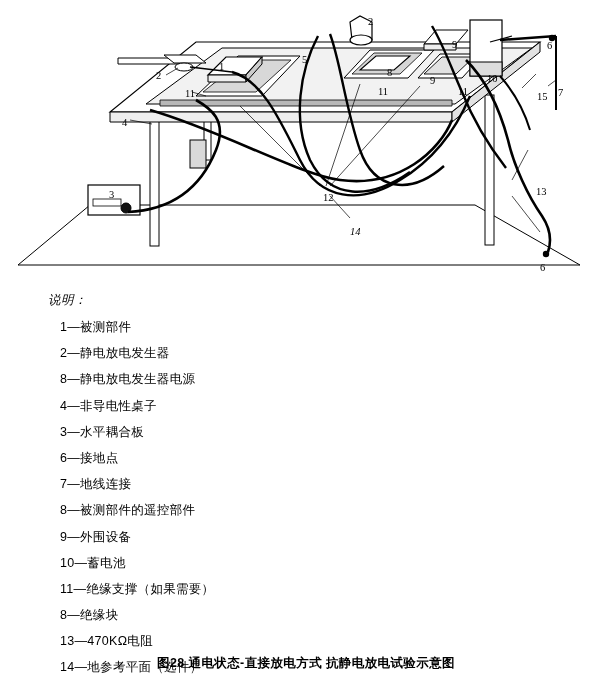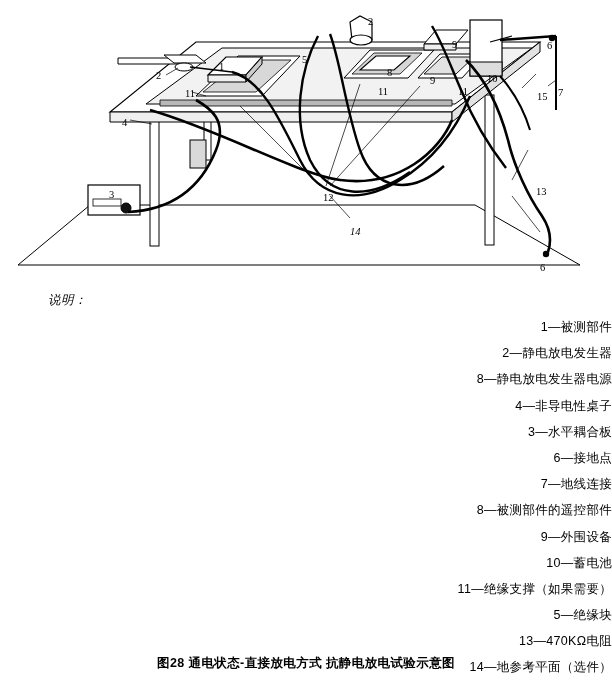--- a/index.html
+++ b/index.html
@@ -40,21 +40,20 @@
     list-style: none;
     margin: 0;
     padding: 0;
   }
   .legend-list li {
     font-size: 12.5px;
     margin-left: 60px;
     margin-bottom: 9.2px;
     letter-spacing: 0.3px;
     white-space: nowrap;
-    text-align: right;
   }
   .caption {
     position: absolute;
     left: 0;
     top: 655px;
     width: 612px;
     text-align: center;
     font-size: 12.5px;
     font-weight: bold;
     letter-spacing: 0.4px;
@@ -175,20 +174,20 @@
     <li>2—静电放电发生器</li>
     <li>8—静电放电发生器电源</li>
     <li>4—非导电性桌子</li>
     <li>3—水平耦合板</li>
     <li>6—接地点</li>
     <li>7—地线连接</li>
     <li>8—被测部件的遥控部件</li>
     <li>9—外围设备</li>
     <li>10—蓄电池</li>
     <li>11—绝缘支撑（如果需要）</li>
-    <li>5—绝缘块</li>
+    <li>8—绝缘块</li>
     <li>13—470KΩ电阻</li>
     <li>14—地参考平面（选件）</li>
     <li>15—水平耦合板接地</li>
   </ul>
 </div>
 
 <div class="caption">图28 通电状态-直接放电方式 抗静电放电试验示意图</div>
 
 </body></html>

